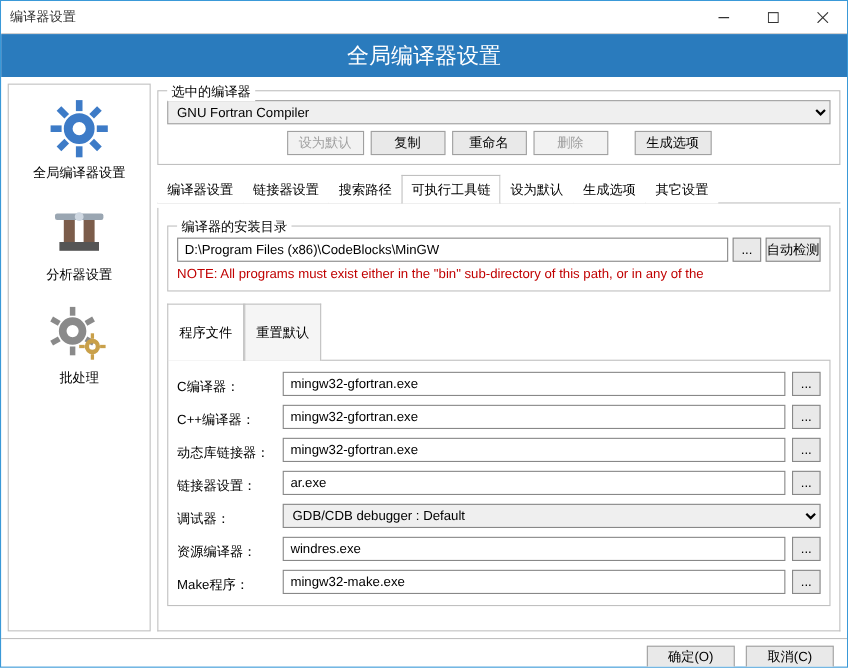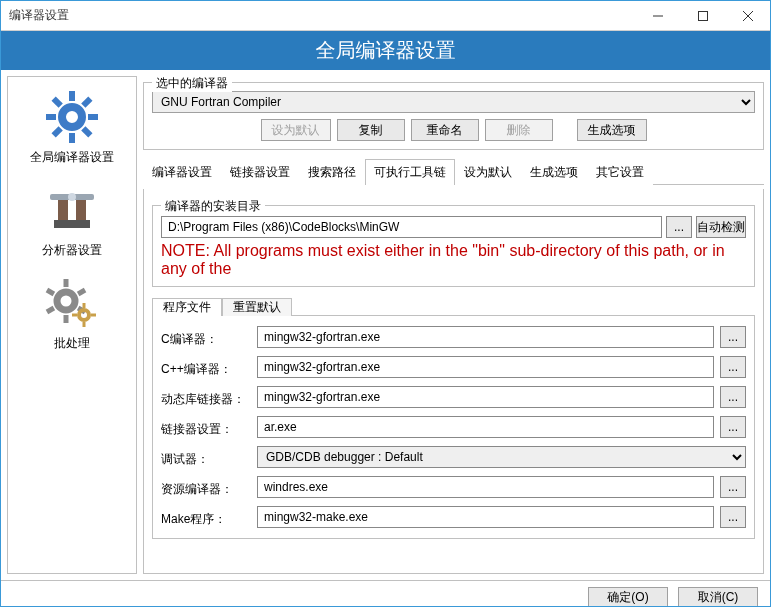--- a/index.html
+++ b/index.html
@@ -22,23 +22,23 @@
 .btn.disabled { color: #a0a0a0; background: #f2f2f2; cursor: default; }
 .tabs { display: flex; border-bottom: 1px solid #c0c0c0; margin-top: 4px; }
 .tab { padding: 4px 8px; border: 1px solid transparent; border-bottom: none; cursor: pointer; position: relative; top: 1px; background: #fff; }
 .tab.active { border-color: #c0c0c0; background: #fff; }
 .tab-body { border: 1px solid #c0c0c0; border-top: none; padding: 8px; flex: 1; }
 .install-group { border: 1px solid #c0c0c0; padding: 10px 8px 8px 8px; position: relative; margin-top: 8px; }
 .install-row { display: flex; gap: 4px; align-items: flex-end; }
 input.path-input, input.prog-input { flex: 1; height: 22px; border: 1px solid #888; padding: 0 6px; background: #fff; }
 .browse-btn { width: 26px; height: 22px; border: 1px solid #888; background: #e9e9e9; cursor: pointer; }
 .auto-btn { height: 22px; padding: 0 0; border: 1px solid #888; background: #e9e9e9; cursor: pointer; }
-.note { color: #c00000; margin-top: 4px; font-size: 16px; }
+.note { color: #c00000; margin-top: 4px; font-size: 12px; }
 .inner-tabs { display: flex; margin-top: 10px; }
-.inner-tab { padding: 0 10px; border: 1px solid #c0c0c0; border-bottom: none; background: #fff; cursor: pointer; position: relative; top: 1px; }
+.inner-tab { padding: 17px 10px; border: 1px solid #c0c0c0; border-bottom: none; background: #fff; cursor: pointer; position: relative; top: 1px; }
 .inner-tab.active { background: #fff; }
 .inner-tab:not(.active) { background: #f5f5f5; }
 .inner-body { border: 1px solid #c0c0c0; padding: 10px 8px; }
 .prog-row { display: flex; align-items: flex-end; gap: 6px; margin-bottom: 8px; }
 .prog-label { width: 90px; text-align: left; }
 select.debugger { flex: 1; height: 22px; border: 1px solid #888; background: #efefef; padding: 0 4px; }
 .footer { height: 34px; border-top: 1px solid #c0c0c0; display: flex; justify-content: flex-end; align-items: center; gap: 10px; padding: 0 12px; }
 .footer .btn { min-width: 80px; }
 svg { display: block; }
 </style>

